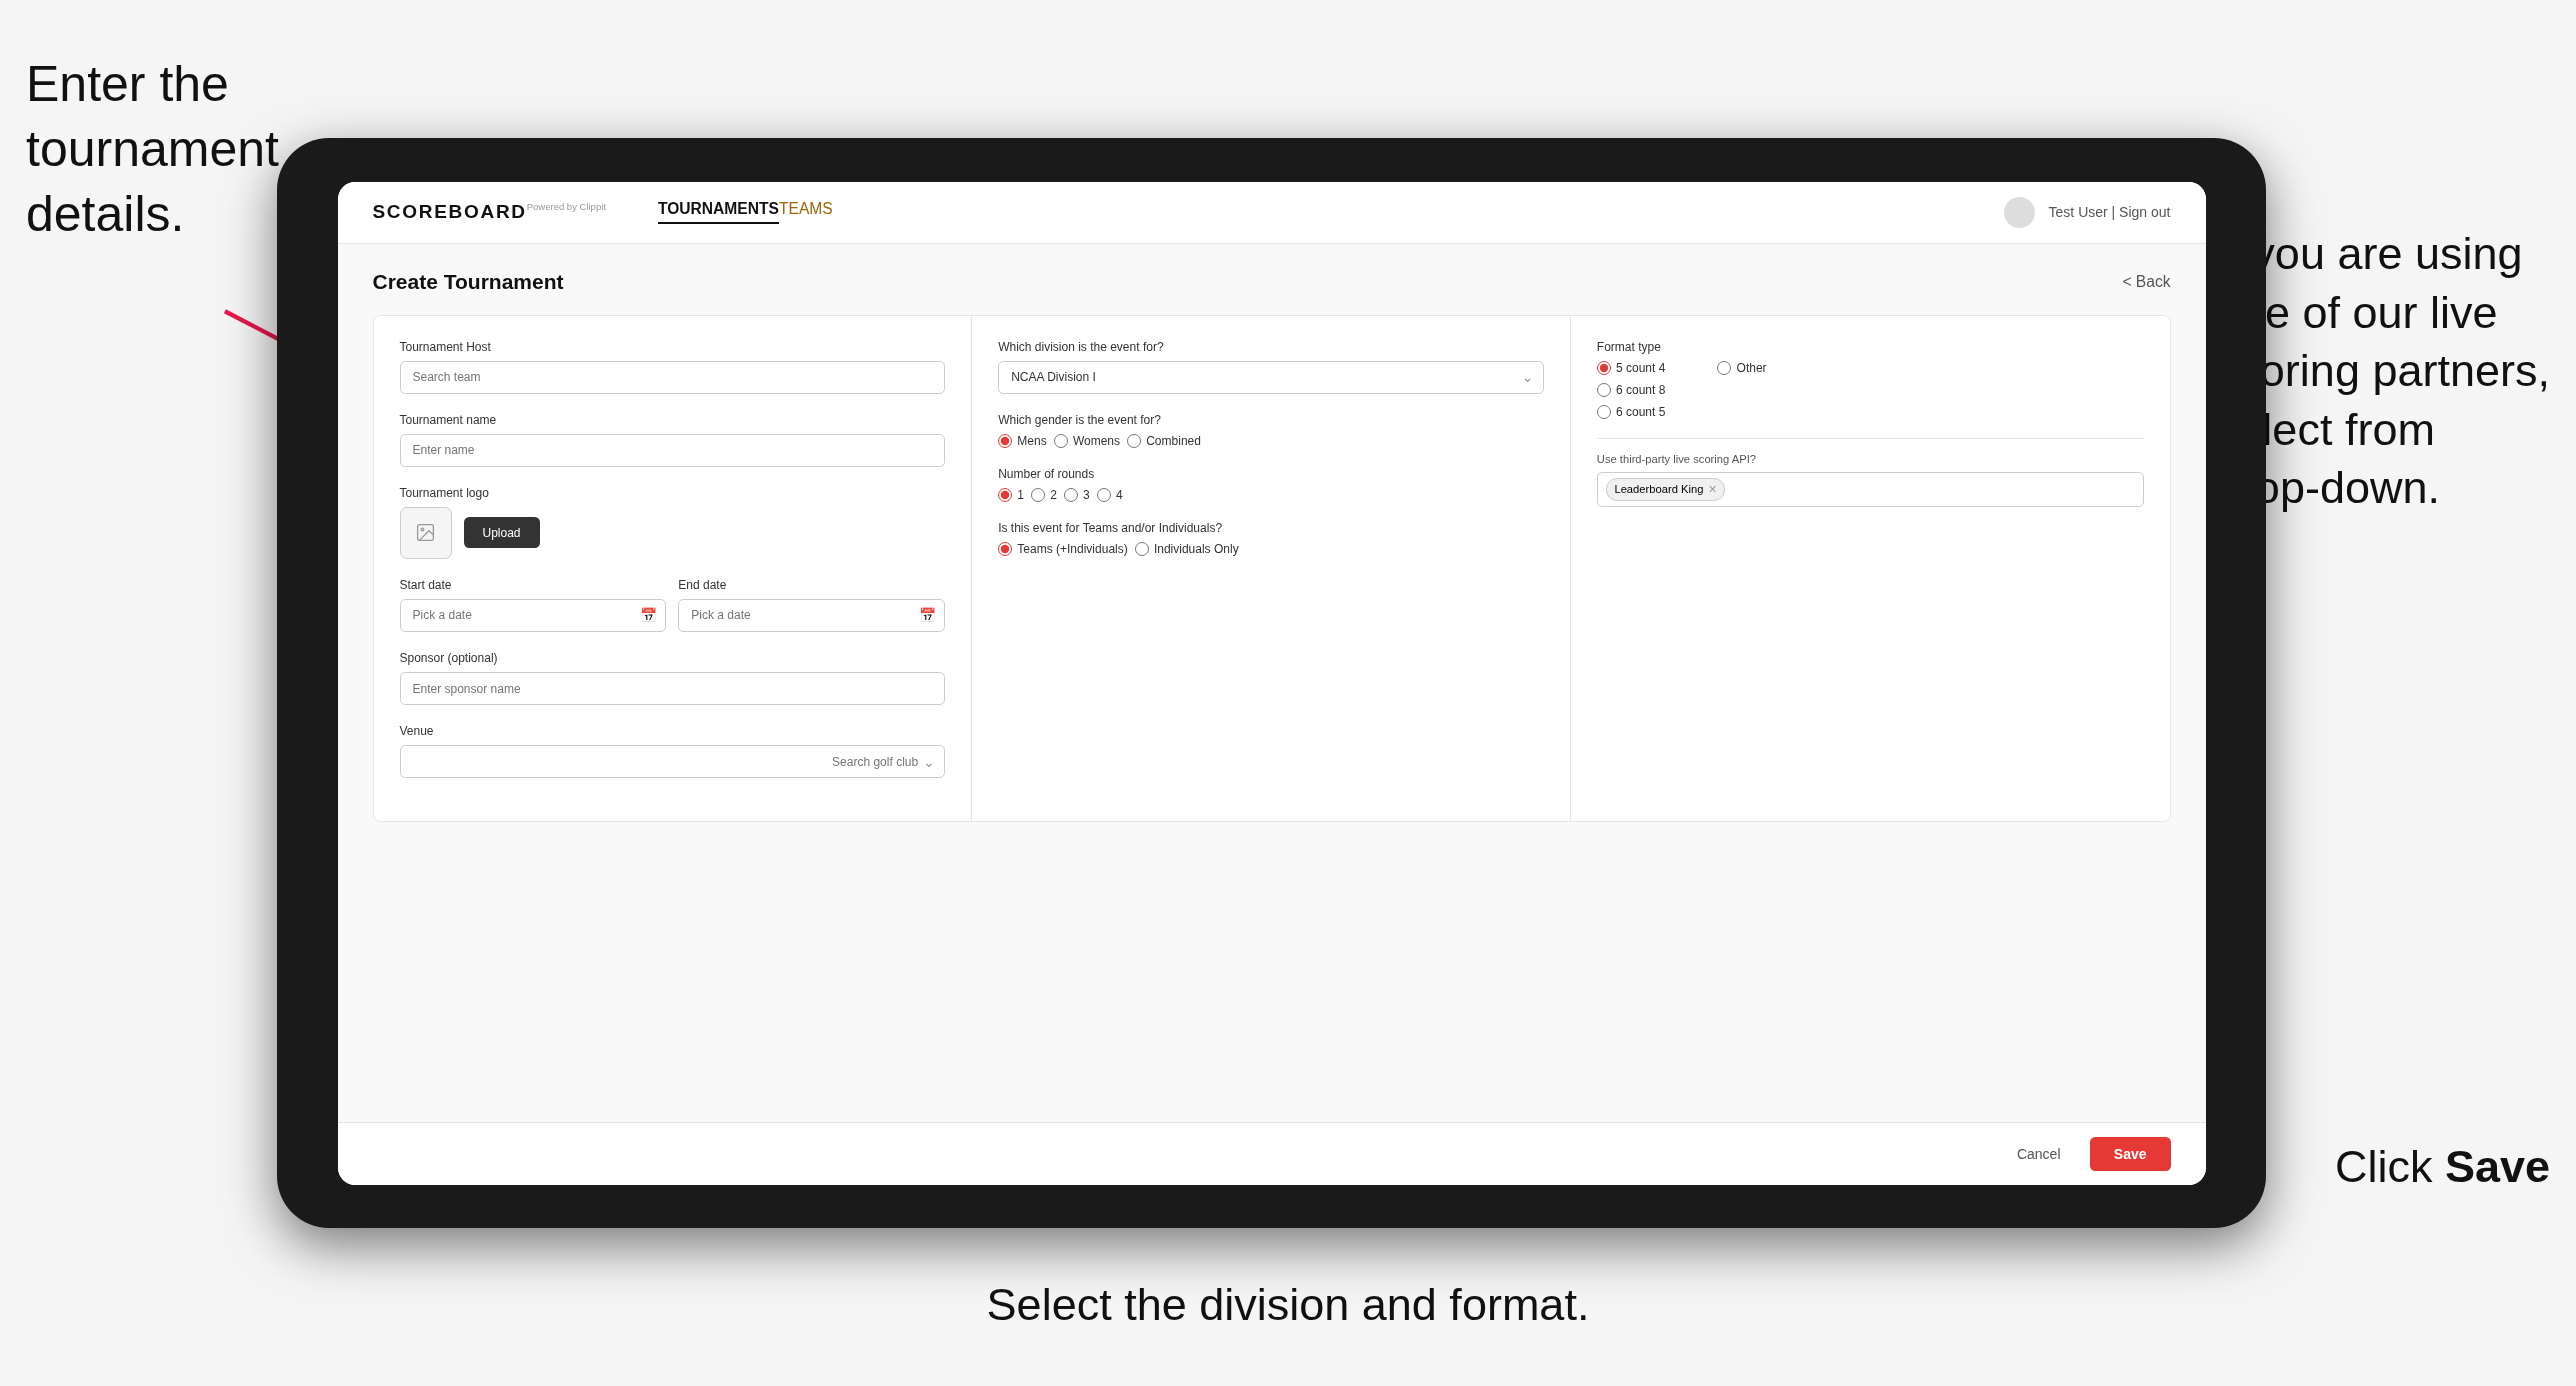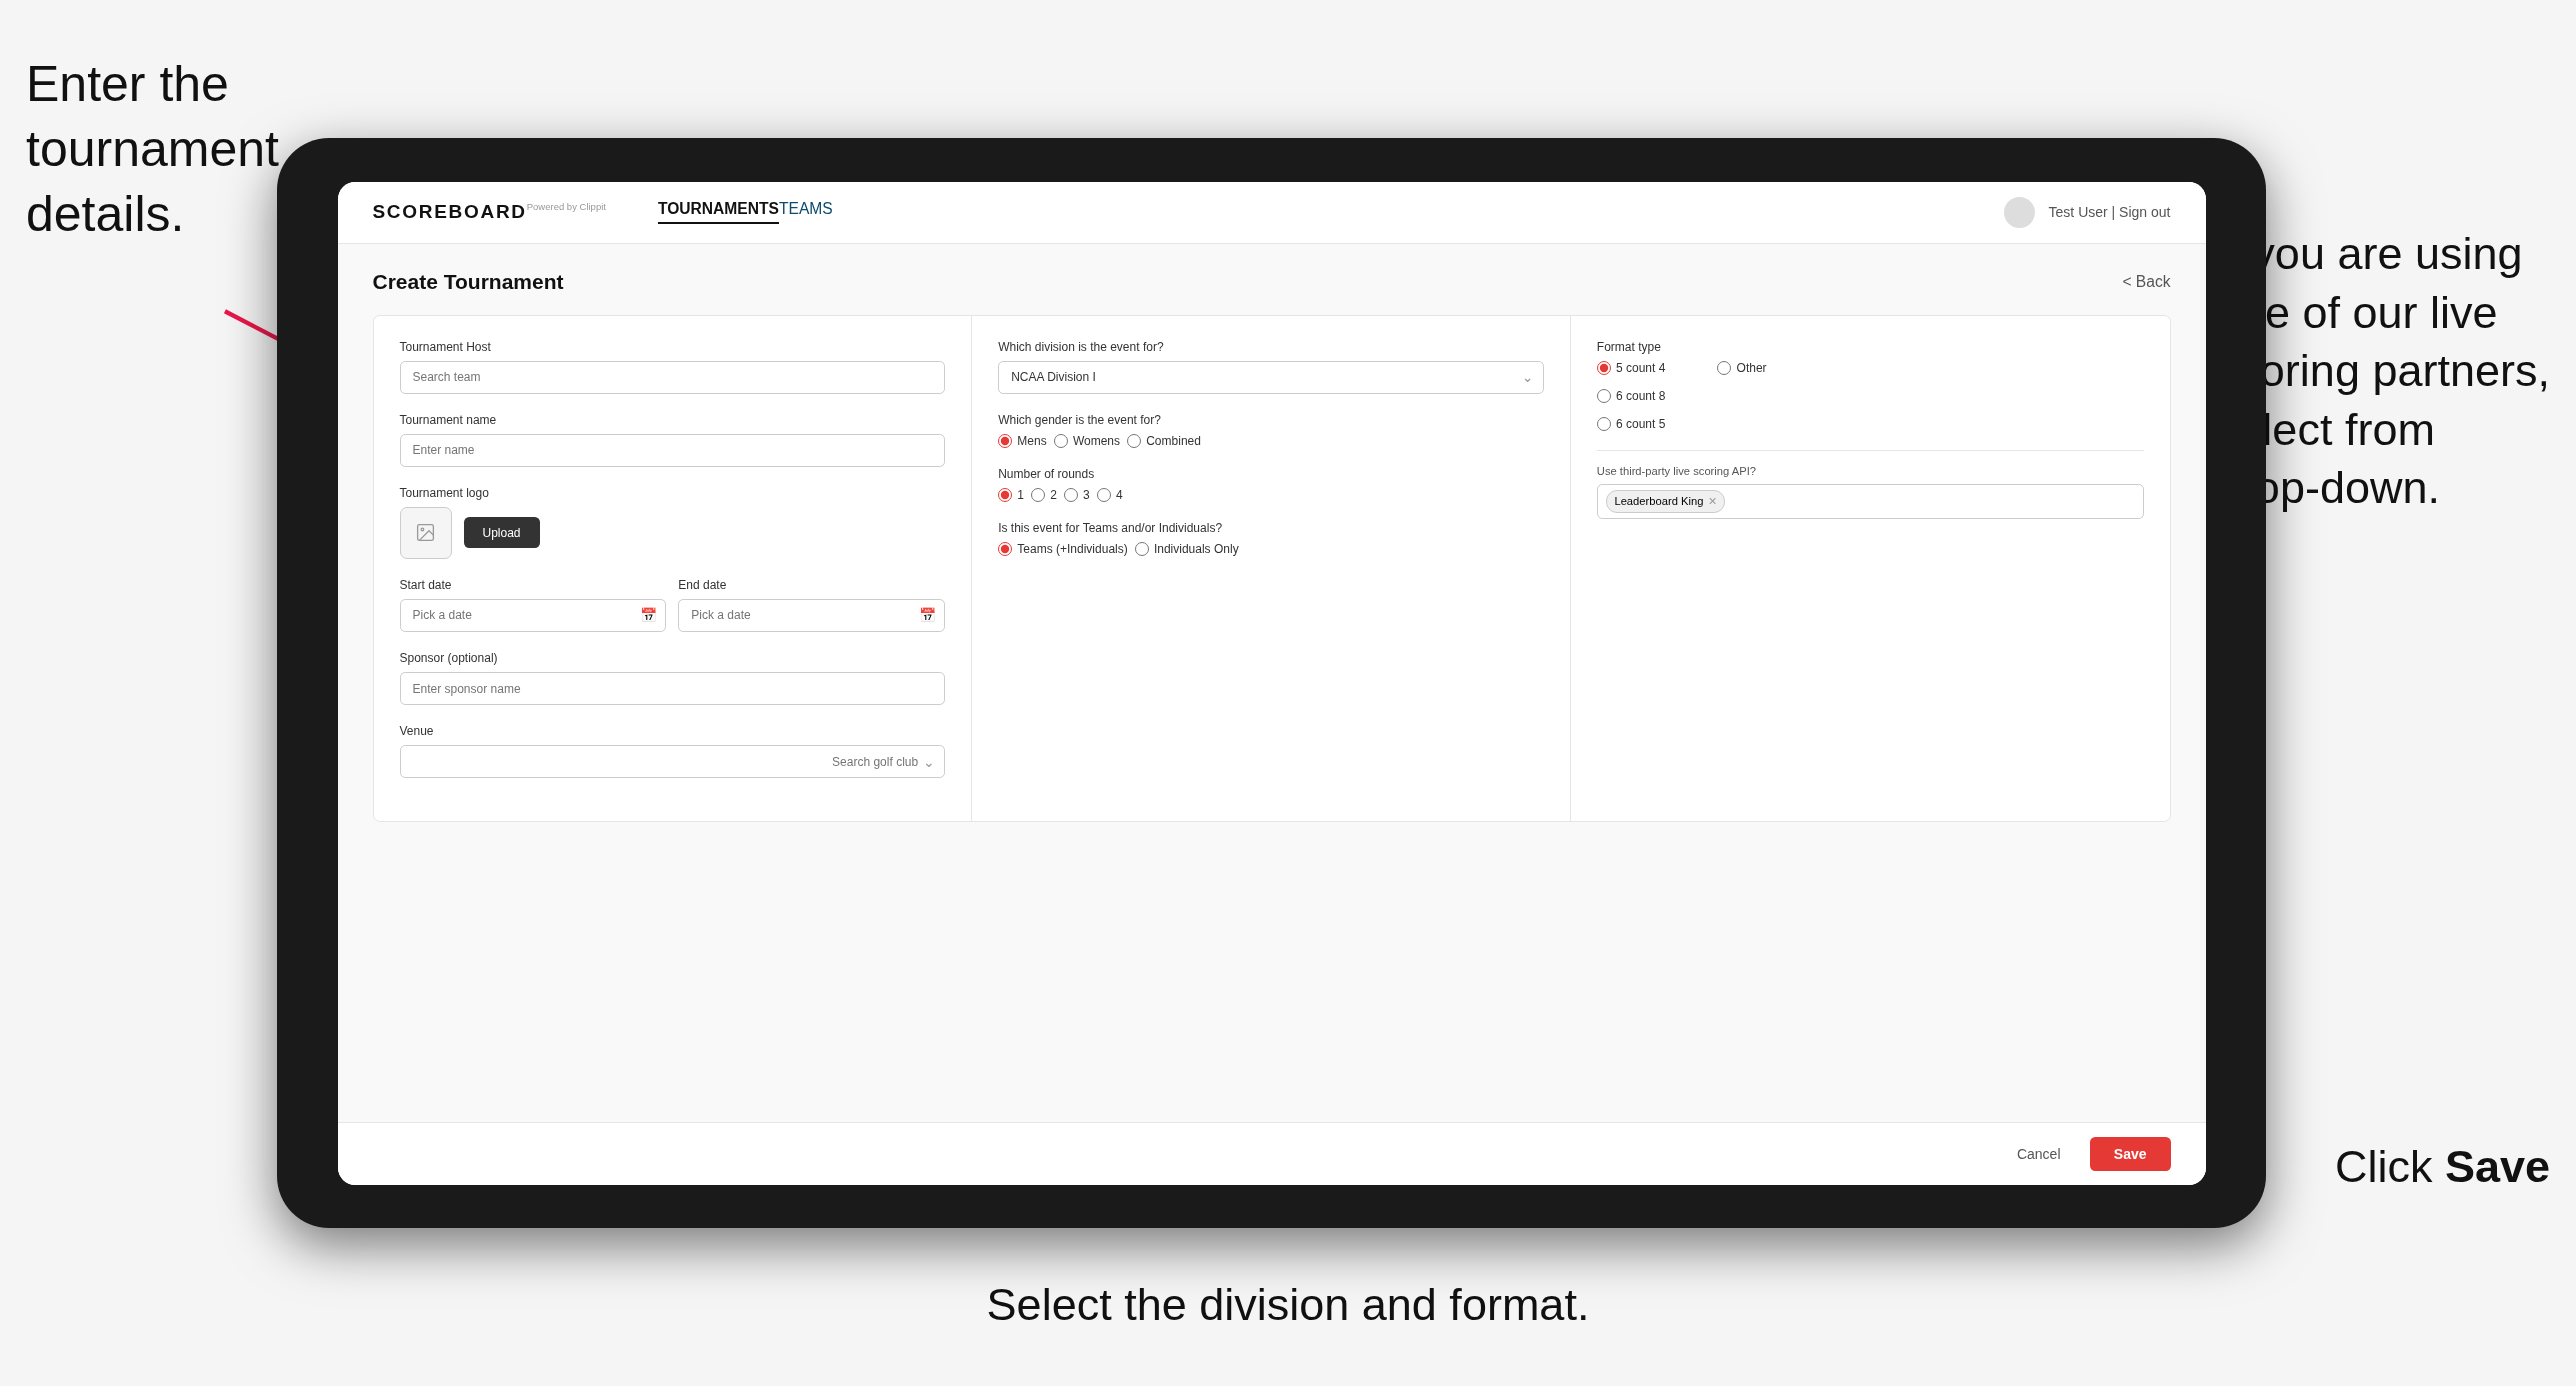--- a/index.html
+++ b/index.html
@@ -102,21 +102,21 @@
     .nav-logo-sub {
       font-size: 9.5px;
       color: #999;
     }
     .nav-links {
       display: flex;
       flex: 1;
     }
     .nav-link {
       font-size: 15.6px;
-      color: #0c4a6e;
+      color: #a16207;
       cursor: pointer;
       padding-bottom: 3.5px;
       border-bottom: 2.6px solid transparent;
     }
     .nav-link.active {
       color: #111;
       border-bottom: 2.6px solid #111;
       font-weight: 600;
     }
     .nav-right {
@@ -302,21 +302,21 @@
       cursor: pointer;
     }
     .radio-item input[type=radio] {
       accent-color: #e53935;
       width: 14px;
       height: 14px;
     }
 
     
     .format-col .radio-group {
-      gap: 14px;
+      gap: 8px;
     }
 
     
     .third-party-label {
       font-size: 11.2px;
       color: #555;
       margin-bottom: 7px;
       display: block;
     }
     .tag-input {

